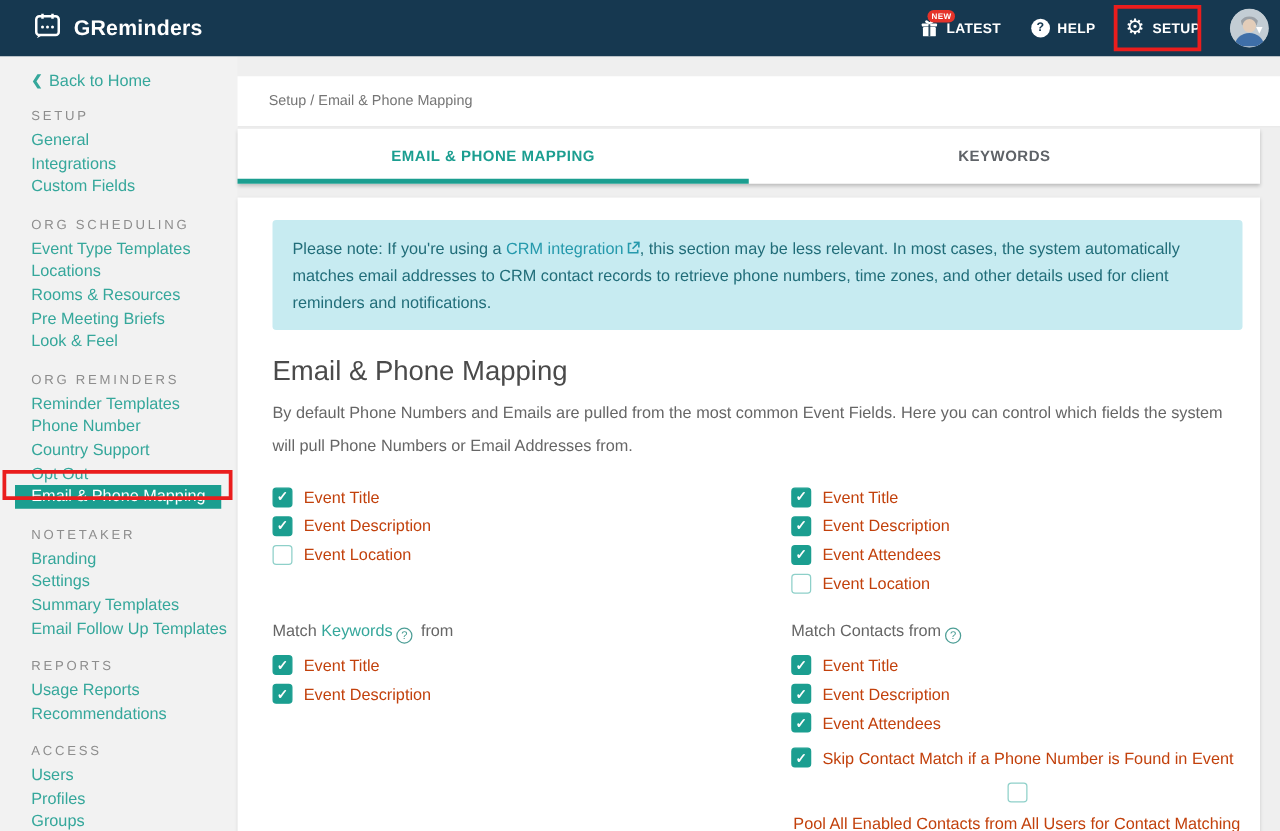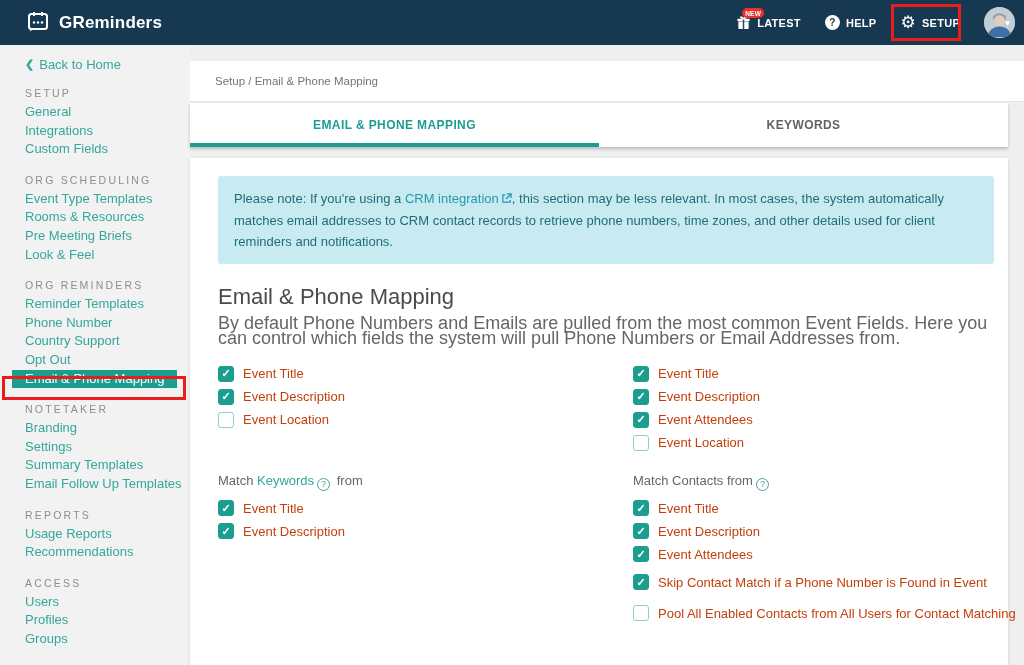--- a/index.html
+++ b/index.html
@@ -48,36 +48,36 @@
   .tab-underline { position:absolute; bottom:0; left:0; width:409px; height:4px; background:#1b9e90; }
 
   .main-card { position:absolute; top:97px; left:0; width:818px; height:560px; background:#fff;
                box-shadow:0 1px 3px rgba(0,0,0,.15); padding:18px 14px 0 28px; }
   .note-box { background:#c7ebf1; color:#216d79; font-size:13px; line-height:21px; padding:12px 16px;
               border-radius:3px; }
   .note-link { color:#2599ac; text-decoration:none; cursor:pointer; }
   .ext-icon { display:inline-block; vertical-align:-1px; margin-left:2px; }
 
   .page-title { margin-top:20px; font-size:22px; font-weight:400; color:#4a4a4a; }
-  .page-desc { margin-top:6px; font-size:18px; line-height:15px; color:#666; max-width:780px; }
+  .page-desc { margin-top:6px; font-size:13px; line-height:27px; color:#666; max-width:780px; }
 
   .groups { margin-top:16px; display:grid; grid-template-columns:415px 1fr; row-gap:18px; }
   .group-label { font-size:13px; color:#666; line-height:18px; margin-bottom:6px; }
   .kw-link { color:#35a79b; cursor:pointer; }
   .q-icon { display:inline-flex; width:13px; height:13px; border:1px solid #4d9e96; border-radius:50%;
             color:#4d9e96; font-size:9px; align-items:center; justify-content:center; vertical-align:-2px;
             margin:0 3px; cursor:pointer; }
   .cb-row { display:flex; align-items:center; gap:9px; height:23px; cursor:pointer; }
   .cb { width:16px; height:16px; border-radius:3px; border:1px solid #8ed0c9; background:#fff; flex:0 0 16px;
         display:flex; align-items:center; justify-content:center; }
   .cb.checked { background:#1b9e90; border-color:#1b9e90; color:#fff; font-size:11px; font-weight:bold; }
   .cb.checked::after { content:"\2713"; }
   .cb-label { font-size:13px; color:#c2410c; white-space:nowrap; }
   .cb-row.gap-sm { margin-top:5px; }
-  .cb-row.gap-md { margin-top:8px; }
+  .cb-row.gap-md { margin-top:8px;flex-direction:column; }
 
   
   .annotation { position:absolute; border:3px solid #ea1d1d; z-index:50; pointer-events:none; }
   .anno-setup { left:891px; top:4px; width:70px; height:37px; }
   .anno-sidebar { left:2px; top:376px; width:184px; height:24px; }
 </style>
 </head>
 <body>
 
 <div id="screen">
@@ -141,20 +141,21 @@
     <div class="side-section">
       <div class="side-header">SETUP</div>
       <div class="side-item">General</div>
       <div class="side-item">Integrations</div>
       <div class="side-item">Custom Fields</div>
     </div>
 
     <div class="side-section">
       <div class="side-header">ORG SCHEDULING</div>
       <div class="side-item">Event Type Templates</div>
+      <div class="side-item">Locations</div>
       <div class="side-item">Rooms &amp; Resources</div>
       <div class="side-item">Pre Meeting Briefs</div>
       <div class="side-item">Look &amp; Feel</div>
     </div>
 
     <div class="side-section">
       <div class="side-header">ORG REMINDERS</div>
       <div class="side-item">Reminder Templates</div>
       <div class="side-item">Phone Number</div>
       <div class="side-item">Country Support</div>

